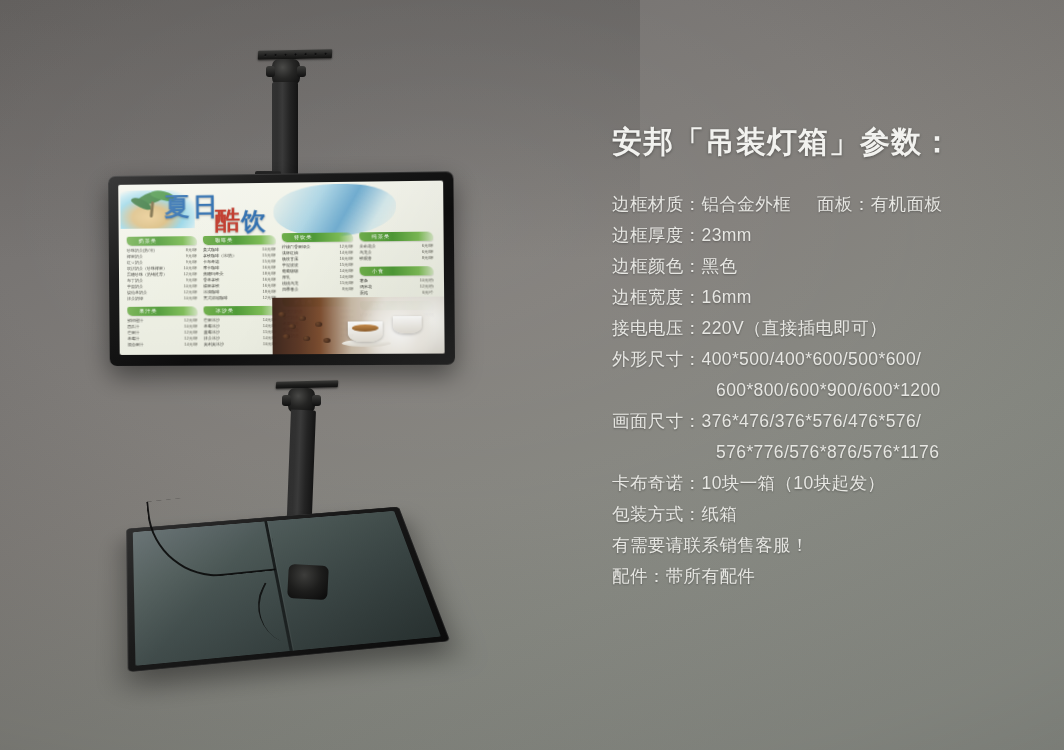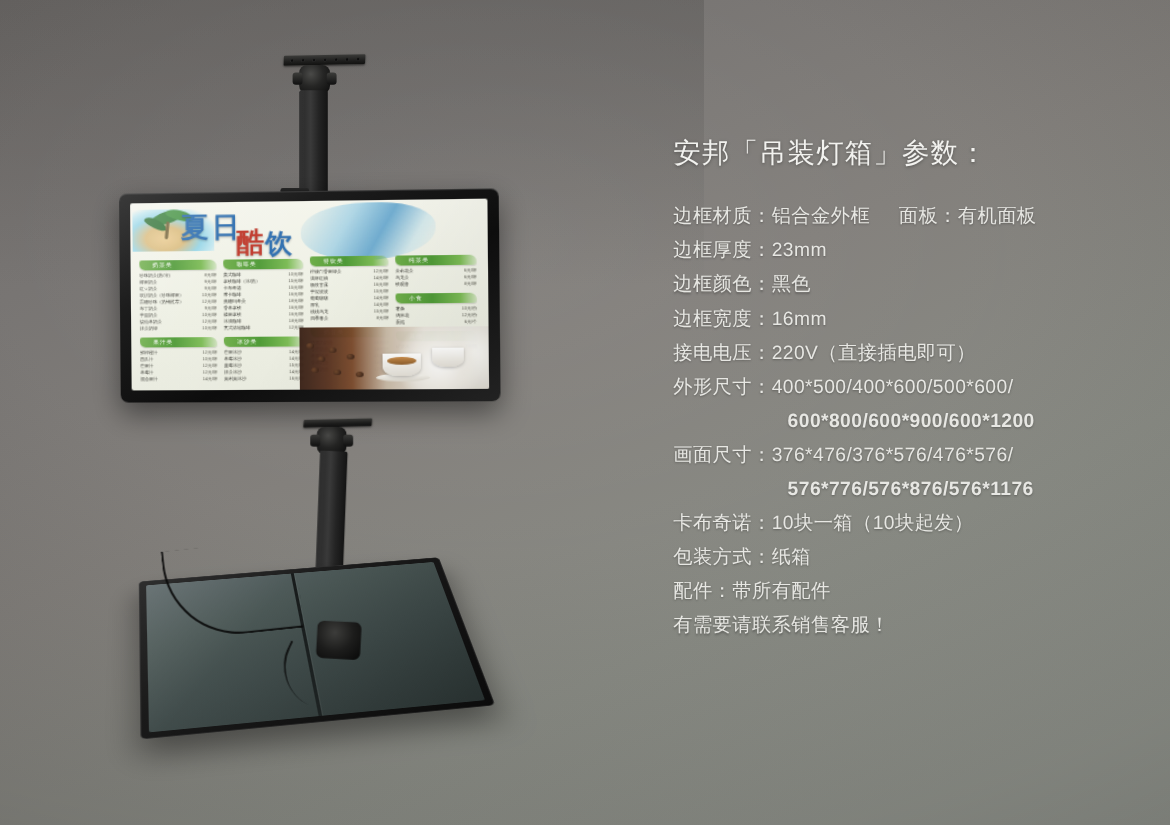--- a/index.html
+++ b/index.html
@@ -234,30 +234,30 @@
     border-left:2px solid #0c0c0c;
     border-radius:0 0 0 40px;transform:rotate(26deg);opacity:.85;
   }
 
   
   #spec-panel{
     position:absolute;left:612px;top:122px;width:430px;
     color:#e9e9e6;
   }
   #spec-title{
-    font-size:25px;font-weight:normal;letter-spacing:1px;
+    font-size:30px;font-weight:bold;letter-spacing:1px;
     margin:0 0 26px 0;color:#f2f2ef;
     text-shadow:0 1px 3px rgba(0,0,0,0.35);
   }
   .spec-line{
     font-size:17.5px;line-height:31px;letter-spacing:0.4px;
     color:#e7e7e3;white-space:nowrap;
     text-shadow:0 1px 2px rgba(0,0,0,0.30);
   }
-  .spec-line.cont{padding-left:104px;font-weight:bold;}
+  .spec-line.cont{padding-left:104px;}
   .spec-line .val{margin-left:0;}
   .spec-line .extra{margin-left:26px;}
 </style>
 </head>
 <body>
 
 <div id="stage">
 
   <div class="bg-base"></div>
   <div class="bg-sheen"></div>
@@ -586,18 +586,18 @@
         <div class="spec-line"><span>边框厚度：</span><span class="val">23mm</span></div>
         <div class="spec-line"><span>边框颜色：</span><span class="val">黑色</span></div>
         <div class="spec-line"><span>边框宽度：</span><span class="val">16mm</span></div>
         <div class="spec-line"><span>接电电压：</span><span class="val">220V（直接插电即可）</span></div>
         <div class="spec-line"><span>外形尺寸：</span><span class="val">400*500/400*600/500*600/</span></div>
         <div class="spec-line cont"><span class="val">600*800/600*900/600*1200</span></div>
         <div class="spec-line"><span>画面尺寸：</span><span class="val">376*476/376*576/476*576/</span></div>
         <div class="spec-line cont"><span class="val">576*776/576*876/576*1176</span></div>
         <div class="spec-line"><span>卡布奇诺：</span><span class="val">10块一箱（10块起发）</span></div>
         <div class="spec-line"><span>包装方式：</span><span class="val">纸箱</span></div>
+        <div class="spec-line"><span class="val">有需要请联系销售客服！</span></div>
         <div class="spec-line"><span>配件：</span><span class="val">带所有配件</span></div>
-        <div class="spec-line"><span class="val">有需要请联系销售客服！</span></div>
       </div>
   </div>
 
 </div>
 
 </body></html>

